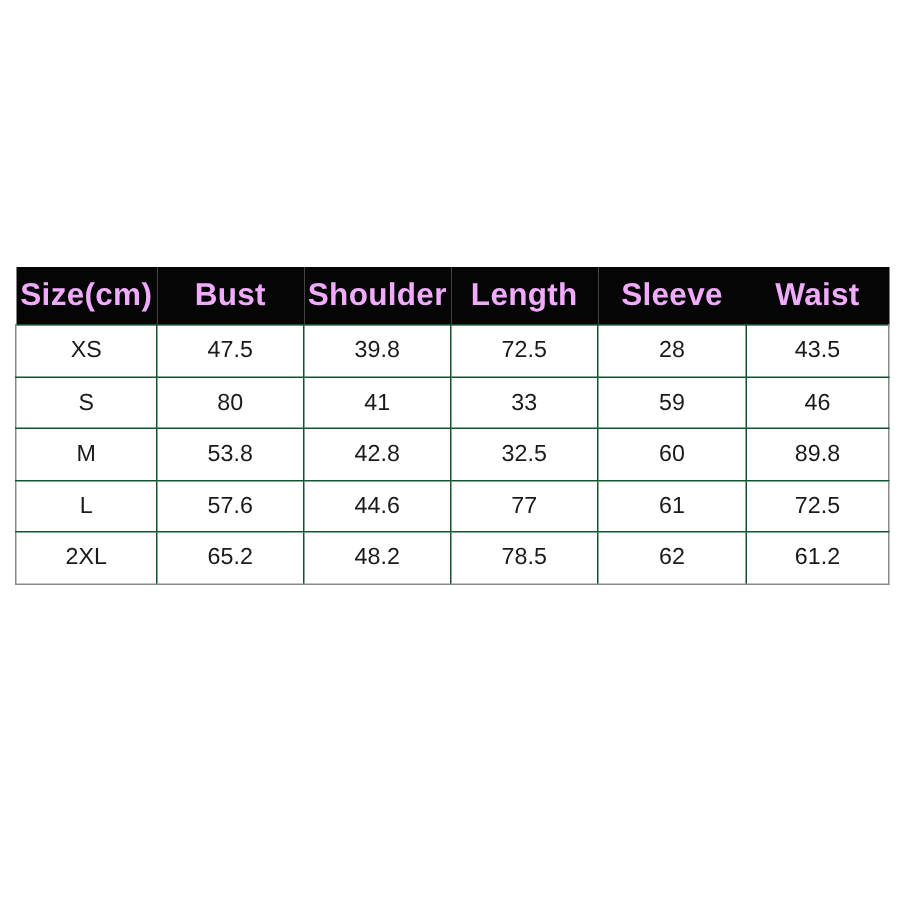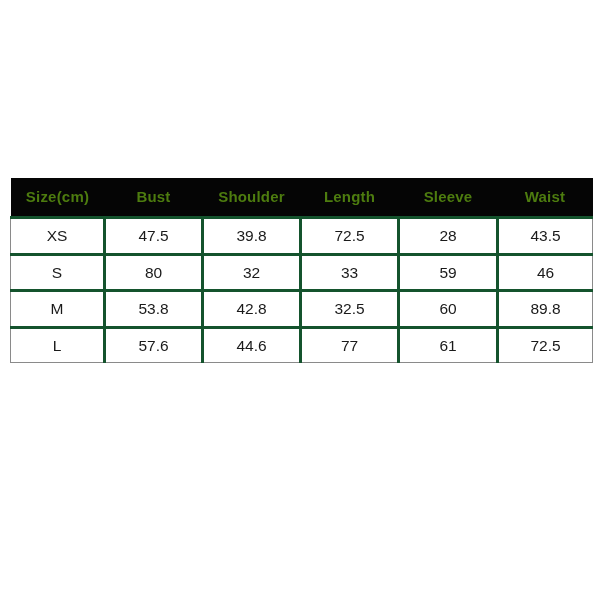--- a/index.html
+++ b/index.html
@@ -34,41 +34,41 @@
 
   #size-chart col.c0 { width: 94px; }
   #size-chart col.c1 { width: 98px; }
   #size-chart col.c2 { width: 98px; }
   #size-chart col.c3 { width: 98px; }
   #size-chart col.c4 { width: 99px; }
   #size-chart col.c5 { width: 95px; }
 
   #size-chart thead th {
     background: #050505;
-    color: #4d7c0f;
+    color: #f0abfc;
     font-weight: bold;
-    font-size: 15px;
+    font-size: 21px;
     height: 38px;
     line-height: 38px;
     padding: 0;
     text-align: center;
     letter-spacing: 0.2px;
     border: none;
   }
 
   #size-chart tbody td {
     background: #ffffff;
     color: #1a1a1a;
     font-weight: normal;
     font-size: 15.5px;
     height: 33.5px;
     line-height: 33.5px;
     padding: 0;
     text-align: center;
-    border: 3px solid #14532d;
+    border: 1px solid #14532d;
   }
 
   
   #size-chart tbody tr td:first-child { border-left: 1px solid #8a8a8a; }
   #size-chart tbody tr td:last-child  { border-right: 1px solid #8a8a8a; }
   #size-chart tbody tr:last-child td  { border-bottom: 1px solid #8a8a8a; }
 </style>
 </head>
 <body>
 
@@ -98,37 +98,45 @@
         <td>XS</td>
         <td>47.5</td>
         <td>39.8</td>
         <td>72.5</td>
         <td>28</td>
         <td>43.5</td>
       </tr>
       <tr>
         <td>S</td>
         <td>80</td>
-        <td>32</td>
+        <td>41</td>
         <td>33</td>
         <td>59</td>
         <td>46</td>
       </tr>
       <tr>
         <td>M</td>
         <td>53.8</td>
         <td>42.8</td>
         <td>32.5</td>
         <td>60</td>
         <td>89.8</td>
       </tr>
       <tr>
         <td>L</td>
         <td>57.6</td>
         <td>44.6</td>
         <td>77</td>
         <td>61</td>
         <td>72.5</td>
       </tr>
+      <tr>
+        <td>2XL</td>
+        <td>65.2</td>
+        <td>48.2</td>
+        <td>78.5</td>
+        <td>62</td>
+        <td>61.2</td>
+      </tr>
     </tbody>
   </table>
 
 </div>
 
 </body></html>

